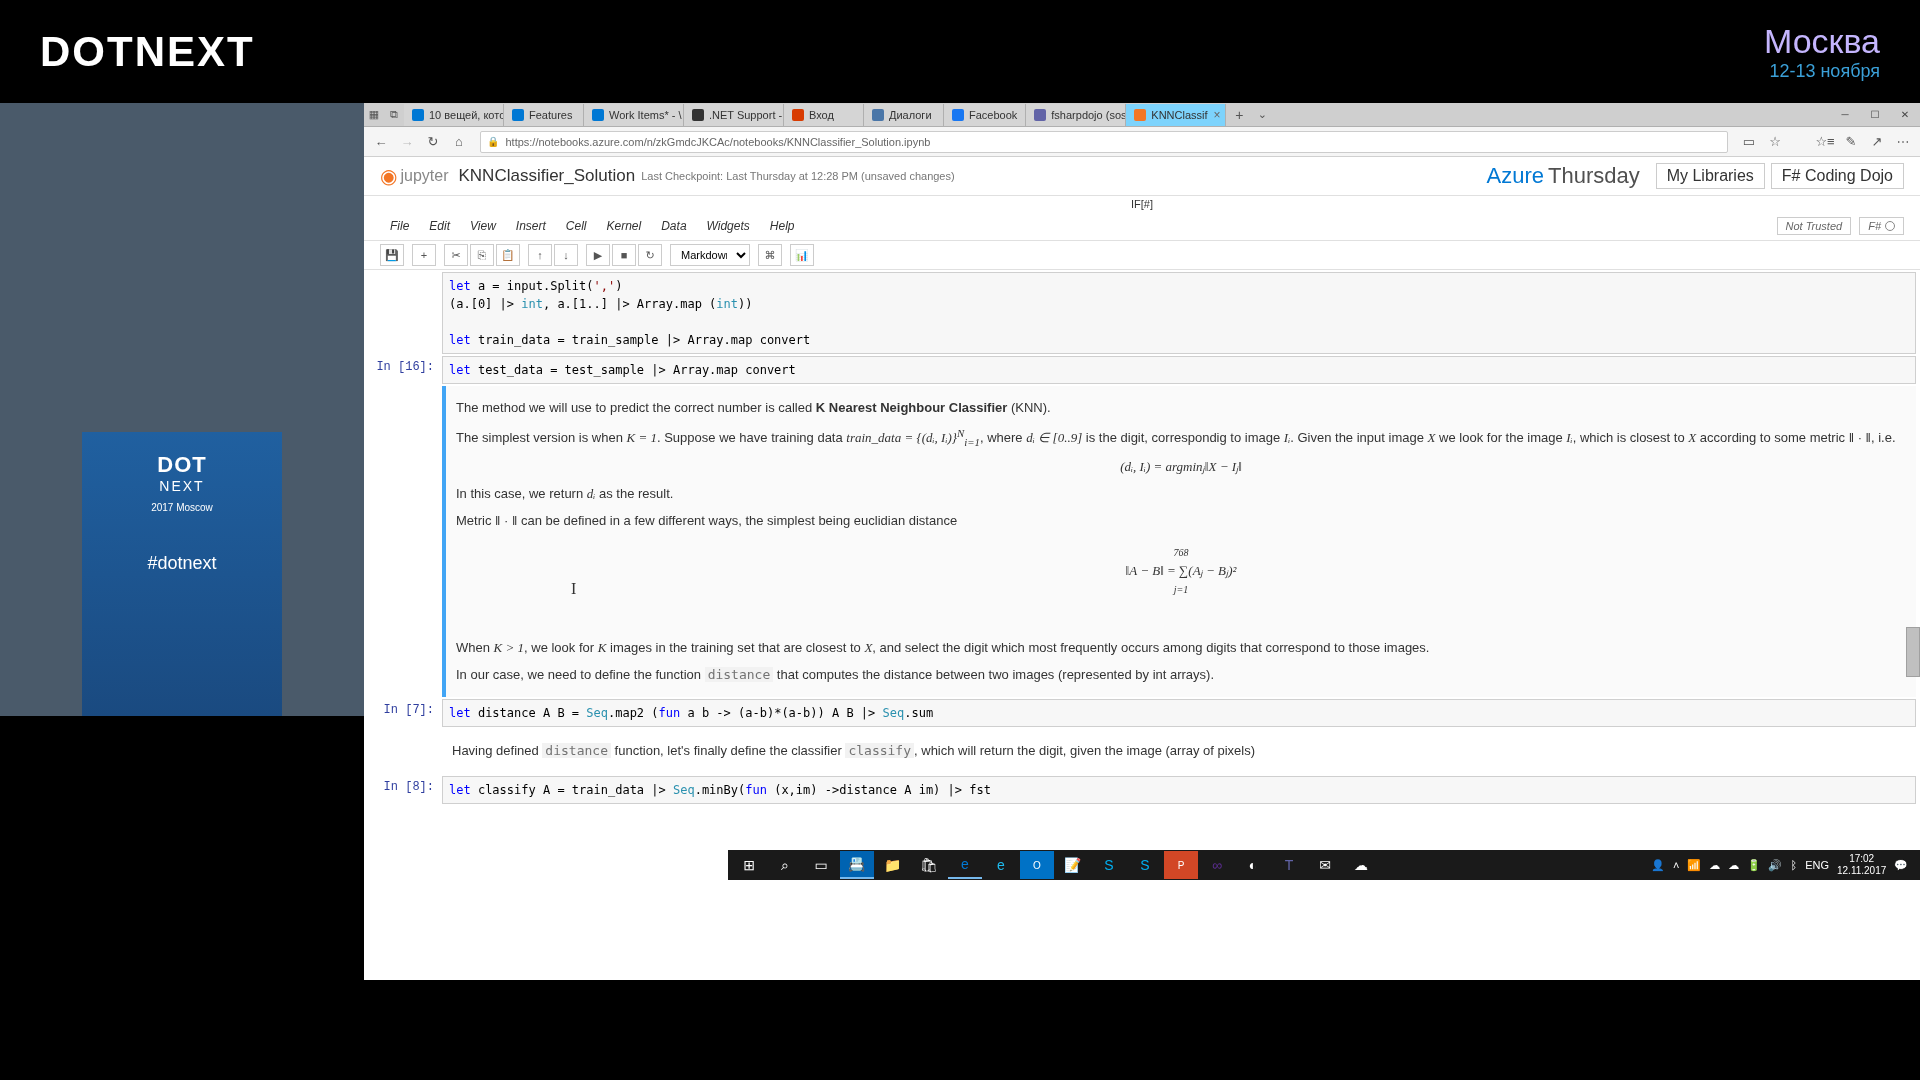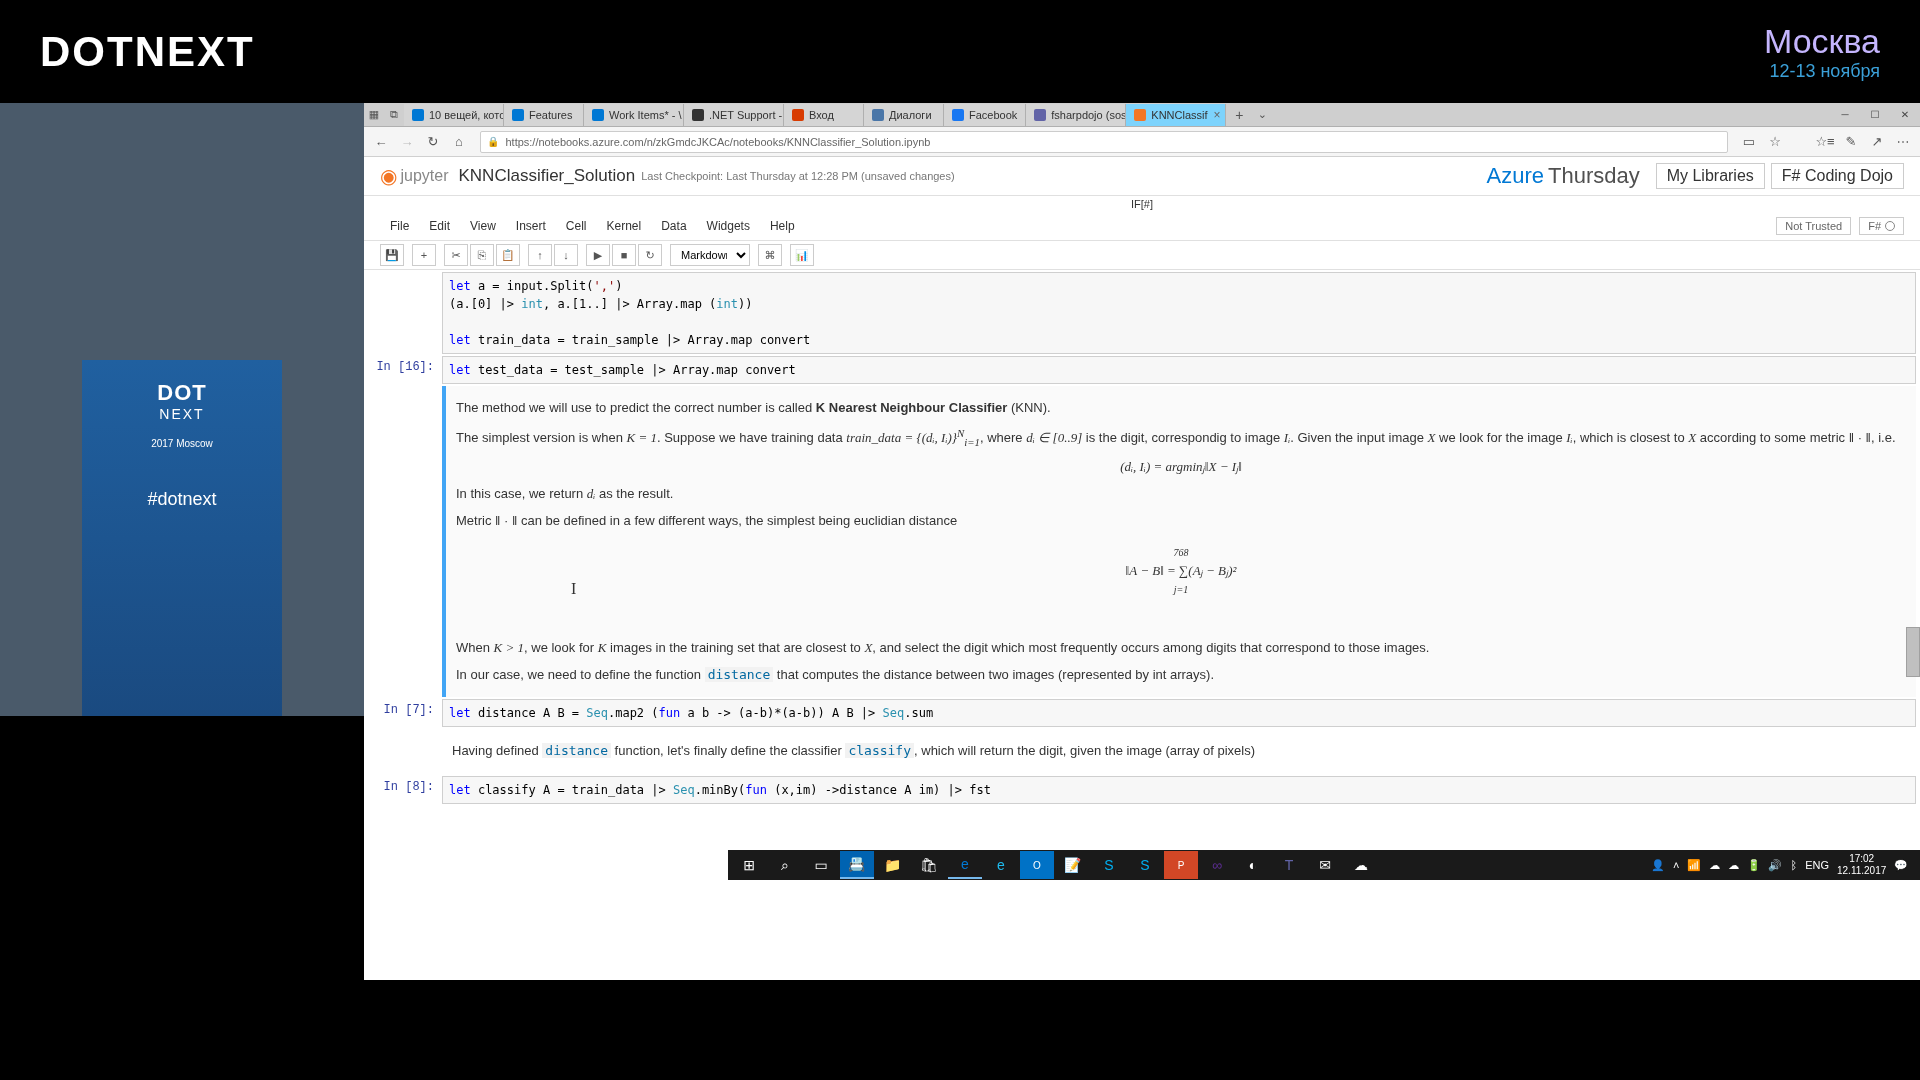--- a/index.html
+++ b/index.html
@@ -6,24 +6,24 @@
 body { font-family: "Segoe UI", Arial, sans-serif; background: #000; width: 1456px; height: 816px; overflow: hidden; }
 
 .overlay-header { position: absolute; top: 0; left: 0; right: 0; height: 103px; background: #000; color: #fff; display: flex; align-items: center; justify-content: space-between; padding: 0 40px; z-index: 10; }
 .brand-logo { font-size: 42px; font-weight: 800; letter-spacing: 2px; color: #fff; }
 .header-right { text-align: right; }
 .city { font-size: 34px; color: #c4b5fd; font-weight: 400; }
 .dates { font-size: 18px; color: #3ba0d8; font-weight: 300; }
 
 .speaker-panel { position: absolute; top: 103px; left: 0; width: 364px; height: 613px; background: linear-gradient(180deg, #2a4a6e 0%, #3a5a7e 30%, #4a6a8e 60%, #8a5a5a 100%); }
 .speaker-img { width: 100%; height: 100%; background: #4a5a6a; display: flex; align-items: center; justify-content: center; color: #fff; font-size: 12px; position: relative; }
-.podium { position: absolute; bottom: 0; left: 50%; transform: translateX(-50%); width: 200px; height: 356px; background: linear-gradient(180deg, #2060a0 0%, #1a4a80 100%); padding: 20px 15px; text-align: center; }
+.podium { position: absolute; bottom: 0; left: 50%; transform: translateX(-50%); width: 200px; height: 284px; background: linear-gradient(180deg, #2060a0 0%, #1a4a80 100%); padding: 20px 15px; text-align: center; }
 .podium-logo { color: #fff; font-weight: 800; font-size: 22px; letter-spacing: 1px; }
 .podium-sub { color: #fff; font-size: 14px; letter-spacing: 2px; }
-.podium-year { color: #fff; font-size: 10px; margin-top: 16px; }
+.podium-year { color: #fff; font-size: 10px; margin-top: 8px; }
 .hashtag { color: #fff; font-size: 18px; margin-top: 40px; }
 
 .browser-area { position: absolute; top: 103px; left: 364px; right: 0; bottom: 100px; background: #fff; display: flex; flex-direction: column; }
 
 .tabs-bar { height: 24px; background: #cfcfcf; display: flex; align-items: center; font-size: 11px; border-bottom: 1px solid #b0b0b0; }
 .tab-small-btn { width: 20px; height: 20px; display: flex; align-items: center; justify-content: center; color: #555; cursor: pointer; }
 .tab { display: flex; align-items: center; height: 22px; padding: 0 8px; border-right: 1px solid #b0b0b0; background: #d5d5d5; min-width: 80px; max-width: 100px; overflow: hidden; white-space: nowrap; font-size: 11px; color: #333; cursor: pointer; }
 .tab.active { background: #7dd3fc; }
 .tab .favicon { width: 12px; height: 12px; margin-right: 5px; border-radius: 2px; flex-shrink: 0; }
 .tab .close-x { margin-left: auto; font-size: 12px; color: #666; padding-left: 6px; }
@@ -42,21 +42,21 @@
 .jupyter-logo .orange { color: #f37626; font-size: 20px; margin-right: 3px; }
 .nb-title { font-size: 17px; color: #333; margin-left: 10px; }
 .nb-checkpoint { font-size: 11px; color: #777; margin-left: 6px; }
 .azure-nb { margin-left: auto; font-size: 22px; display: flex; align-items: baseline; gap: 4px; }
 .azure-nb .azure { color: #0078d4; font-weight: 400; margin-left: 21px; }
 .azure-nb .nbooks { color: #505050; font-weight: 300; }
 .header-btns { display: flex; gap: 6px; margin-left: 16px; }
 .header-btn { background: #fff; border: 1px solid #ccc; padding: 3px 10px; font-size: 16px; color: #333; cursor: pointer; }
 .nb-subheader { text-align: center; font-size: 11px; color: #333; padding: 2px 0; }
 
-.nb-menubar { display: flex; padding: 4px 16px; border-bottom: 1px solid #e0e0e0; font-size: 12px; color: #333; align-items: center; }
+.nb-menubar { display: flex; padding: 4px 16px; border-bottom: 1px solid #e0e0e0; font-size: 12px; color: #333; align-items: center; font-style: italic; }
 .nb-menu-item { padding: 3px 10px; cursor: pointer; }
 .trust-badge { margin-left: auto; border: 1px solid #ccc; padding: 2px 8px; font-size: 11px; color: #666; margin-right: 8px; }
 .kernel-ind { border: 1px solid #ccc; padding: 2px 8px; font-size: 11px; color: #666; display: flex; align-items: center; gap: 4px; }
 .kernel-dot { width: 10px; height: 10px; border: 1px solid #888; border-radius: 50%; }
 
 .nb-toolbar { display: flex; padding: 3px 16px; border-bottom: 1px solid #e0e0e0; gap: 2px; align-items: center; }
 .tb-btn { width: 24px; height: 22px; border: 1px solid #ccc; background: #fff; display: flex; align-items: center; justify-content: center; font-size: 11px; color: #555; cursor: pointer; }
 .tb-sep { width: 4px; }
 .cell-type-select { height: 22px; border: 1px solid #ccc; background: #fff; font-size: 11px; padding: 0 6px; width: 80px; }
 
@@ -66,21 +66,21 @@
 .input-area { flex: 1; border: 1px solid #cfcfcf; background: #f7f7f7; padding: 4px 6px; font-family: "Consolas", monospace; font-size: 12px; line-height: 1.5; white-space: pre; overflow-x: auto; }
 .text-cell { flex: 1; padding: 6px 10px; font-size: 13px; line-height: 1.6; color: #333; }
 .text-cell.selected { border-left: 4px solid #42a5f5; background: #fafafa; }
 .text-cell p { margin: 6px 0; }
 .code-kw { color: #0000ff; }
 .code-str { color: #8b0000; }
 .code-type { color: #2b91af; }
 .code-fn { color: #2b91af; }
 .math { font-style: italic; font-family: "Cambria Math", serif; }
 .center-math { text-align: center; font-family: "Cambria Math", serif; font-style: italic; }
-.inline-code { font-family: monospace; background: #f2f2f2; padding: 0 3px; color: #0369a1; }
+.inline-code { font-family: monospace; background: #f2f2f2; padding: 0 3px; color: #737373; }
 
 .taskbar { position: absolute; left: 364px; right: 0; bottom: 100px; height: 30px; background: #1a1a1a; transform: translateY(0); display: flex; align-items: center; padding: 0 4px; gap: 2px; }
 .tb-icon { width: 34px; height: 28px; display: flex; align-items: center; justify-content: center; color: #fff; font-size: 14px; cursor: pointer; }
 .tb-icon.active { border-bottom: 2px solid #76b9ed; }
 .sys-tray { margin-left: auto; display: flex; align-items: center; gap: 8px; color: #fff; font-size: 10px; padding-right: 8px; }
 .sys-icon { font-size: 11px; color: #fff; }
 .clock { text-align: center; line-height: 1.2; }
 
 .bottom-black { position: absolute; left: 0; right: 0; bottom: 0; height: 100px; background: #000; }
 

